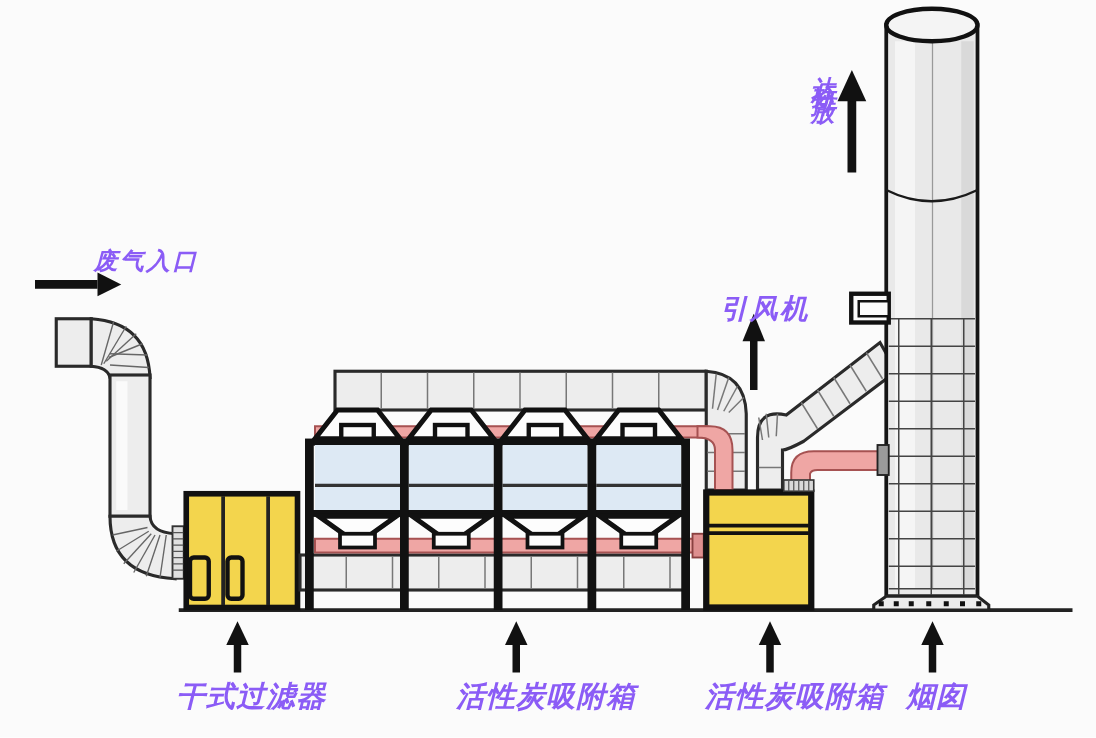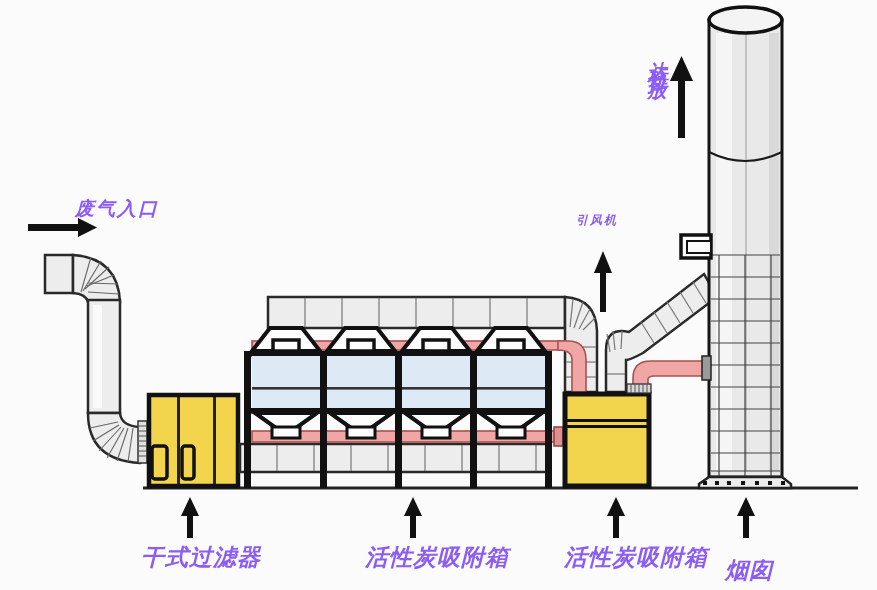--- a/index.html
+++ b/index.html
@@ -6,30 +6,30 @@
   .stage{
     position:relative;width:877px;height:590px;overflow:hidden;
     background:#fbfbfb;
     font-family:"Liberation Serif","DejaVu Serif",serif;
     color:#1f1f1f;
   }
   .stage svg{position:absolute;left:0;top:0;}
   .lbl{position:absolute;white-space:nowrap;color:#8b5cf6;font-style:italic;}
   .lbl-title{left:329px;top:222px;font-size:29px;font-weight:700;letter-spacing:3px;}
   .lbl-inlet{left:75px;top:196px;font-size:19px;font-weight:600;letter-spacing:2px;}
-  .lbl-fan{left:576px;top:212px;font-size:12px;font-weight:600;letter-spacing:2px;text-align:center;}
+  .lbl-fan{left:576px;top:232px;font-size:22px;font-weight:600;letter-spacing:2px;text-align:center;}
   .lbl-emission{
     left:644px;top:45px;font-size:19px;font-weight:600;
     writing-mode:vertical-rl;text-orientation:upright;letter-spacing:7px;height:110px;
   }
   .lbl-bottom{top:542px;font-size:23px;font-weight:600;letter-spacing:1px;}
   .lbl-dryfilter{left:141px;}
   .lbl-carbon{left:365px;}
   .lbl-furnace{left:564px;}
-  .lbl-chimney{left:725px;margin-top:13px;}
+  .lbl-chimney{left:725px;}
 </style>
 </head>
 <body>
 
 <div class="stage">
 
 <svg width="877" height="590" viewBox="0 0 877 590">
 
   <g>
     <line x1="143" y1="488" x2="858" y2="488" stroke="#222" stroke-width="3"></line>

